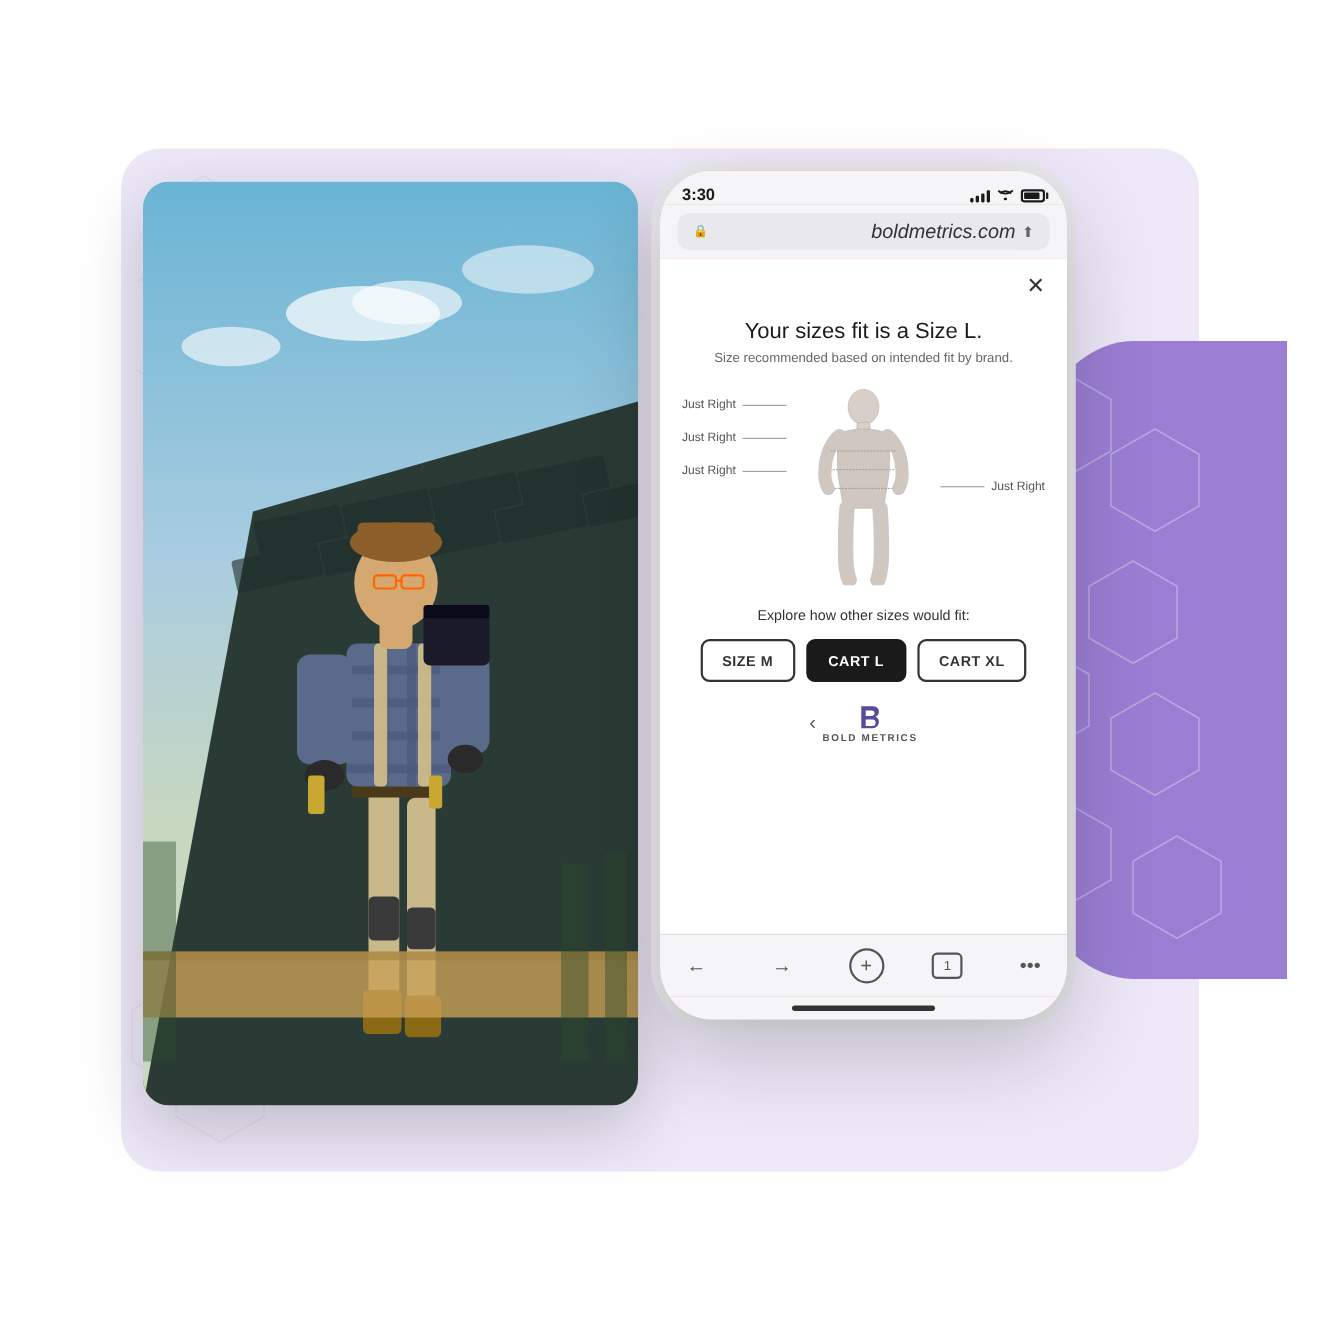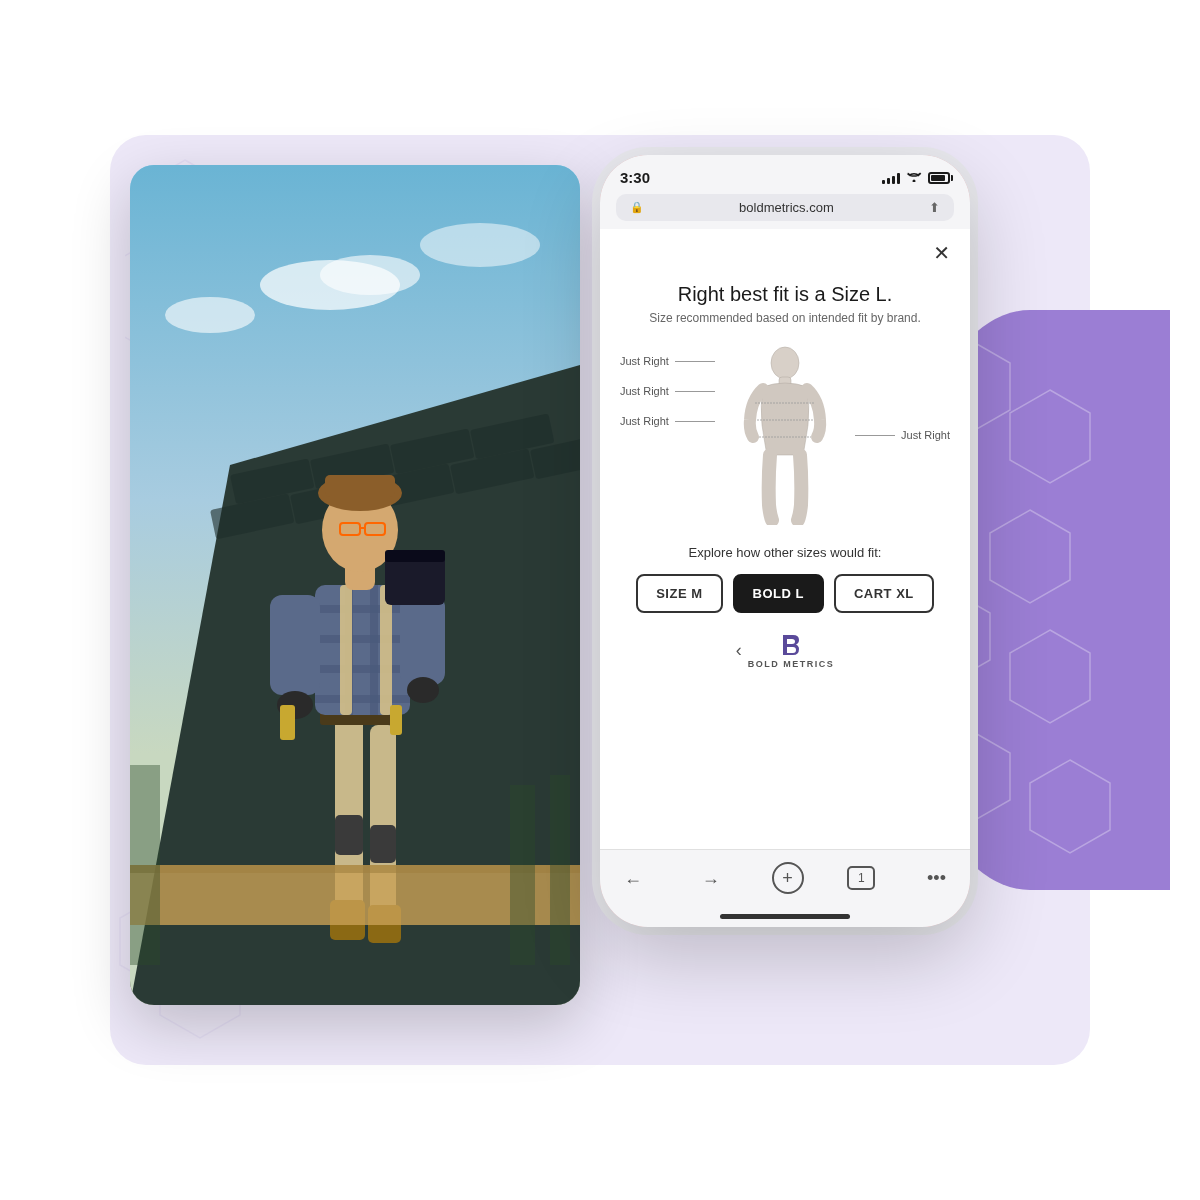--- a/index.html
+++ b/index.html
@@ -186,24 +186,25 @@
       justify-content: space-between;
       gap: 6px;
     }
 
     .lock-icon {
       font-size: 11px;
       color: #666;
     }
 
     .url-text {
-      font-size: 13px;
+      font-size: 18px;
       color: #333;
       flex: 1;
-      text-align: center;
+      text-align: right;
+      font-style: italic;
     }
 
     .share-icon {
       font-size: 13px;
       color: #666;
     }
 
     
     .phone-content {
       background: #ffffff;
@@ -614,21 +615,21 @@
         <span class="lock-icon">🔒</span>
         <span class="url-text">boldmetrics.com</span>
         <span class="share-icon">⬆</span>
       </div>
     </div>
 
     <div class="phone-content">
       <div class="modal-close">✕</div>
 
       <div class="fit-result-title">
-        <span>Right best fit is a </span><strong>Size L.</strong>
+        <span>Your sizes fit is a </span><strong>Size L.</strong>
       </div>
       <div class="fit-result-subtitle">Size recommended based on intended fit by brand.</div>
 
       <div class="body-figure-area">
 
         <div class="measurement-labels-left">
           <div class="measurement-label">
             <span>Just Right</span>
             <div class="measurement-line"></div>
           </div>
@@ -666,21 +667,21 @@
         <div class="measurement-label-right">
           <div class="measurement-line-right"></div>
           <span>Just Right</span>
         </div>
       </div>
 
       <div class="explore-section">
         <div class="explore-label">Explore how other sizes would fit:</div>
         <div class="size-buttons-row">
           <button class="size-btn">SIZE M</button>
-          <button class="size-btn active">BOLD L</button>
+          <button class="size-btn active">CART L</button>
           <button class="size-btn">CART XL</button>
         </div>
       </div>
 
 
       <div class="bm-branding">
         <span class="bm-back-arrow">‹</span>
         <div class="bm-logo-area">
           <svg class="bm-logo-icon" viewBox="0 0 28 28">
             <path d="M6,4 L6,24 L16,24 Q22,24 22,18 Q22,15 19,13.5 Q22,12 22,9 Q22,4 16,4 Z M10,8 L15,8 Q18,8 18,10.5 Q18,13 15,13 L10,13 Z M10,16 L16,16 Q19,16 19,19 Q19,22 16,22 L10,22 Z" fill="#5a4a9a"></path>

